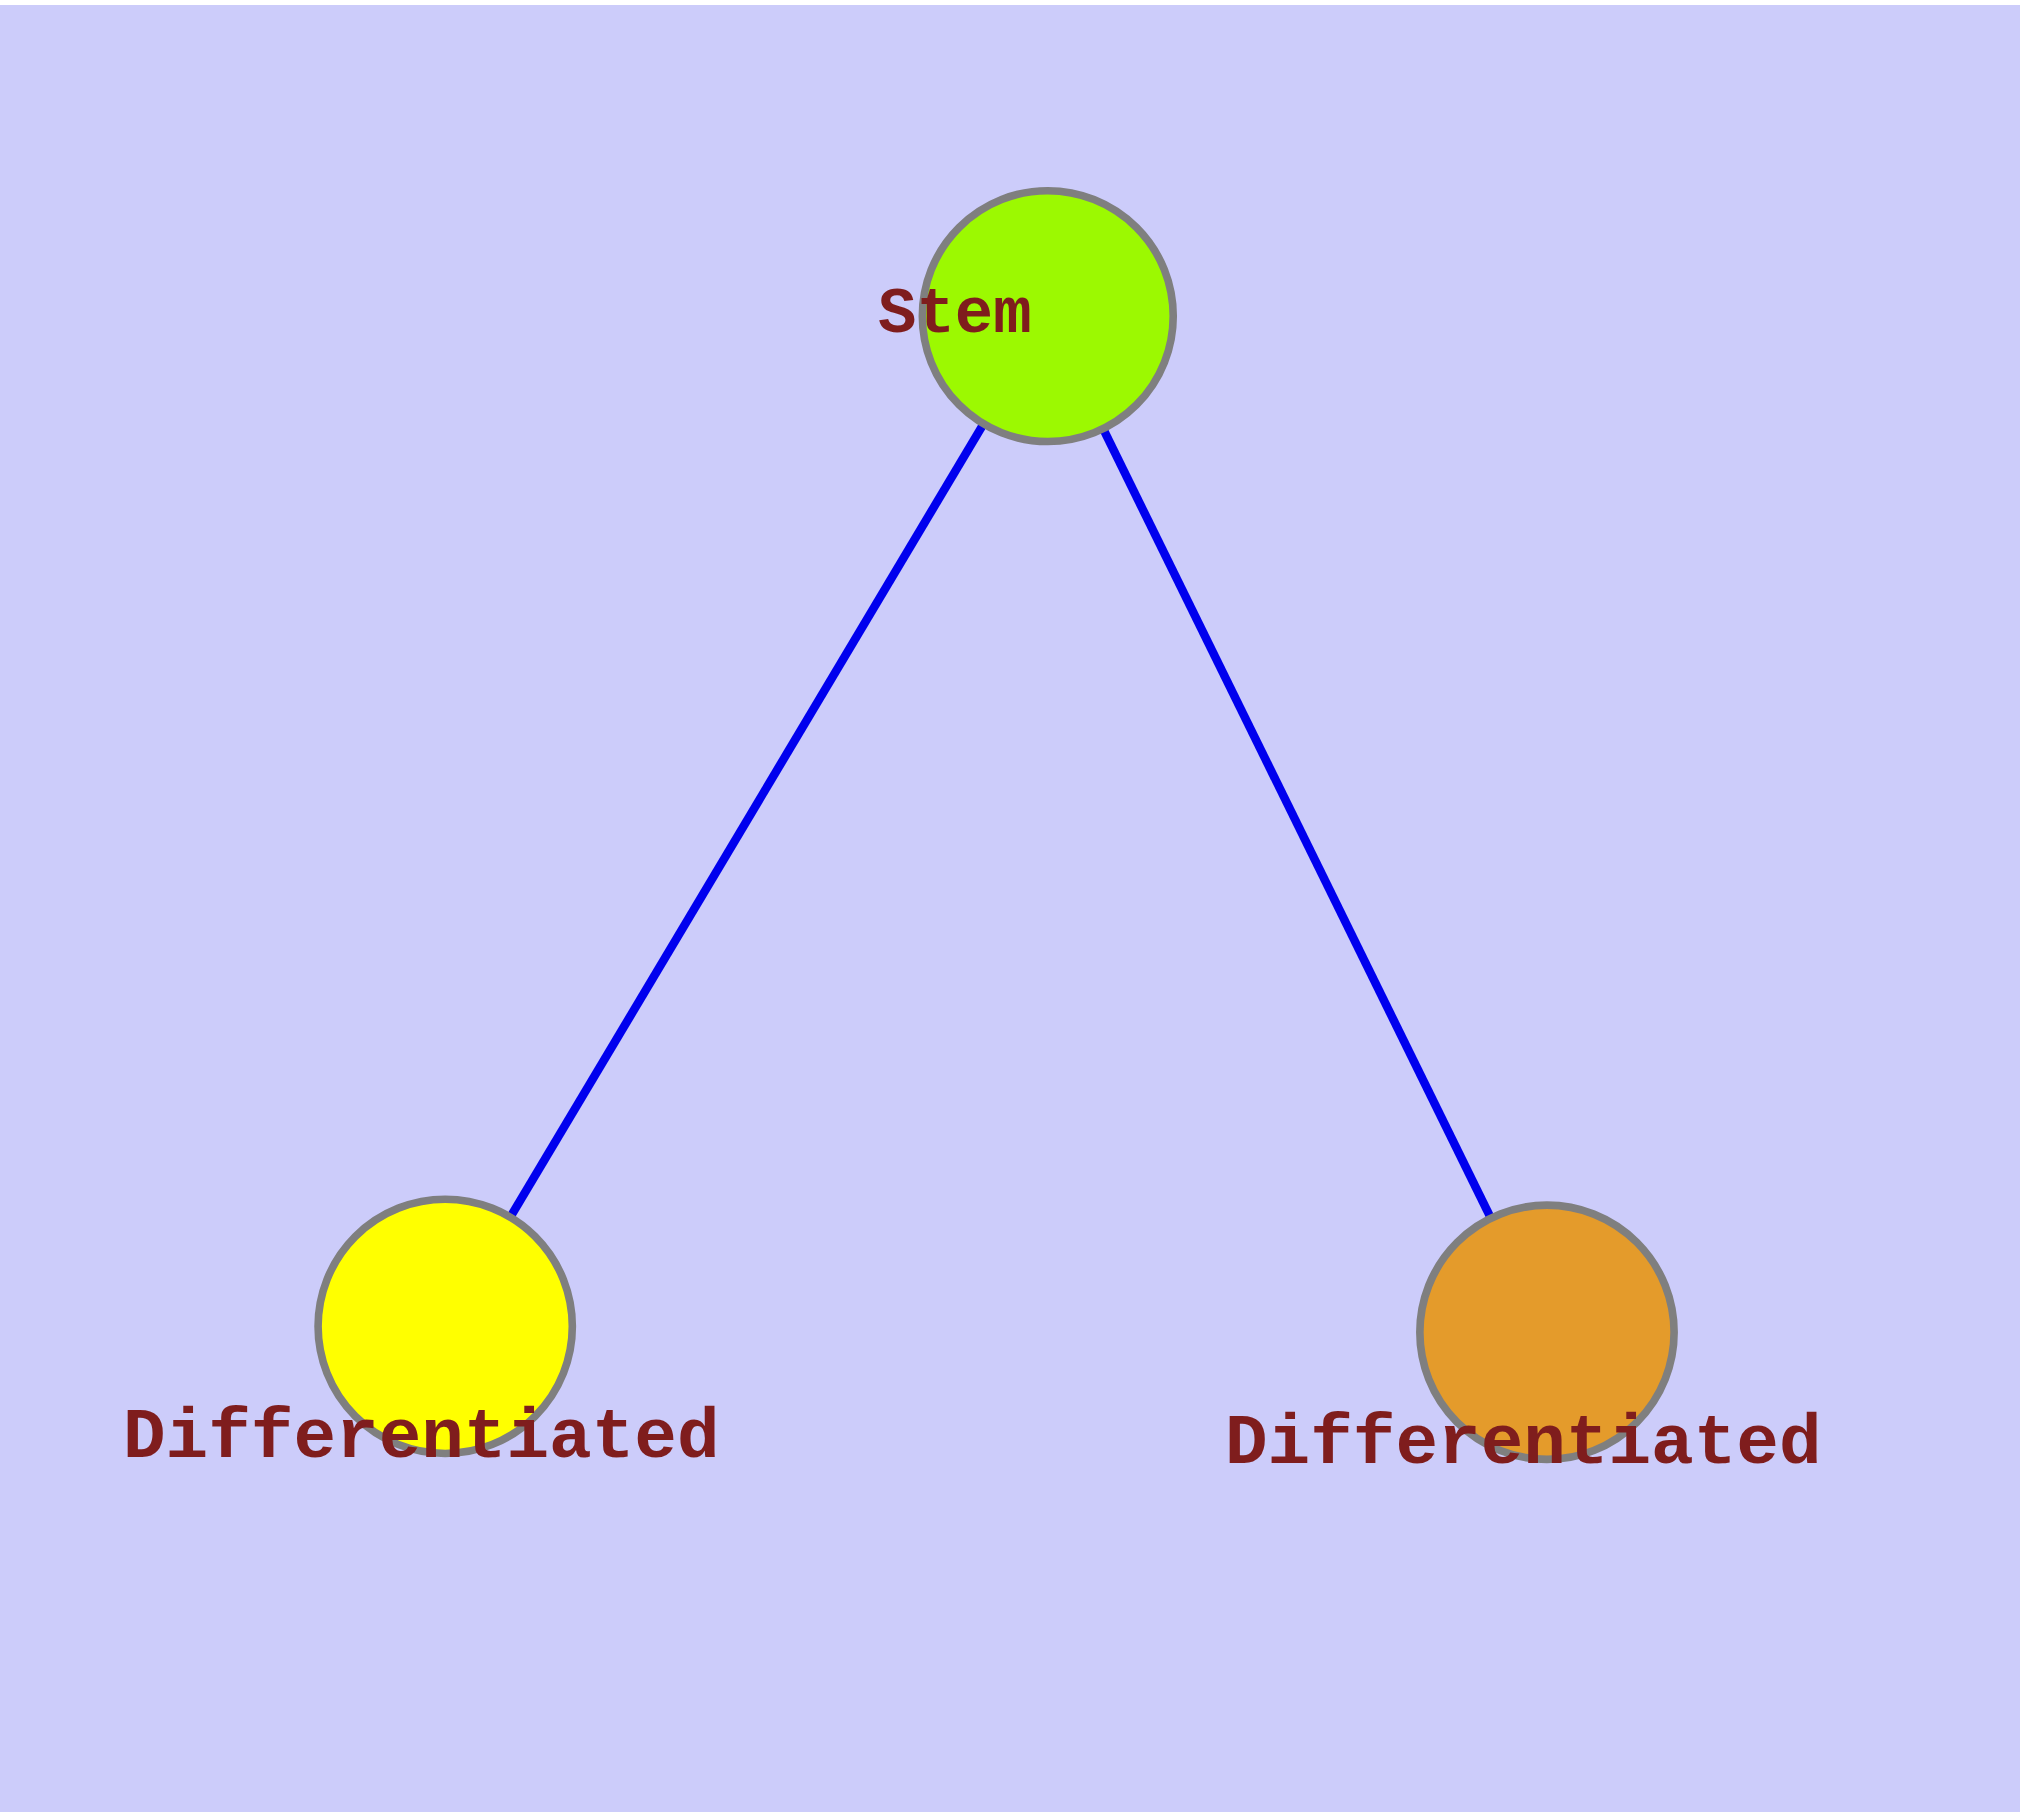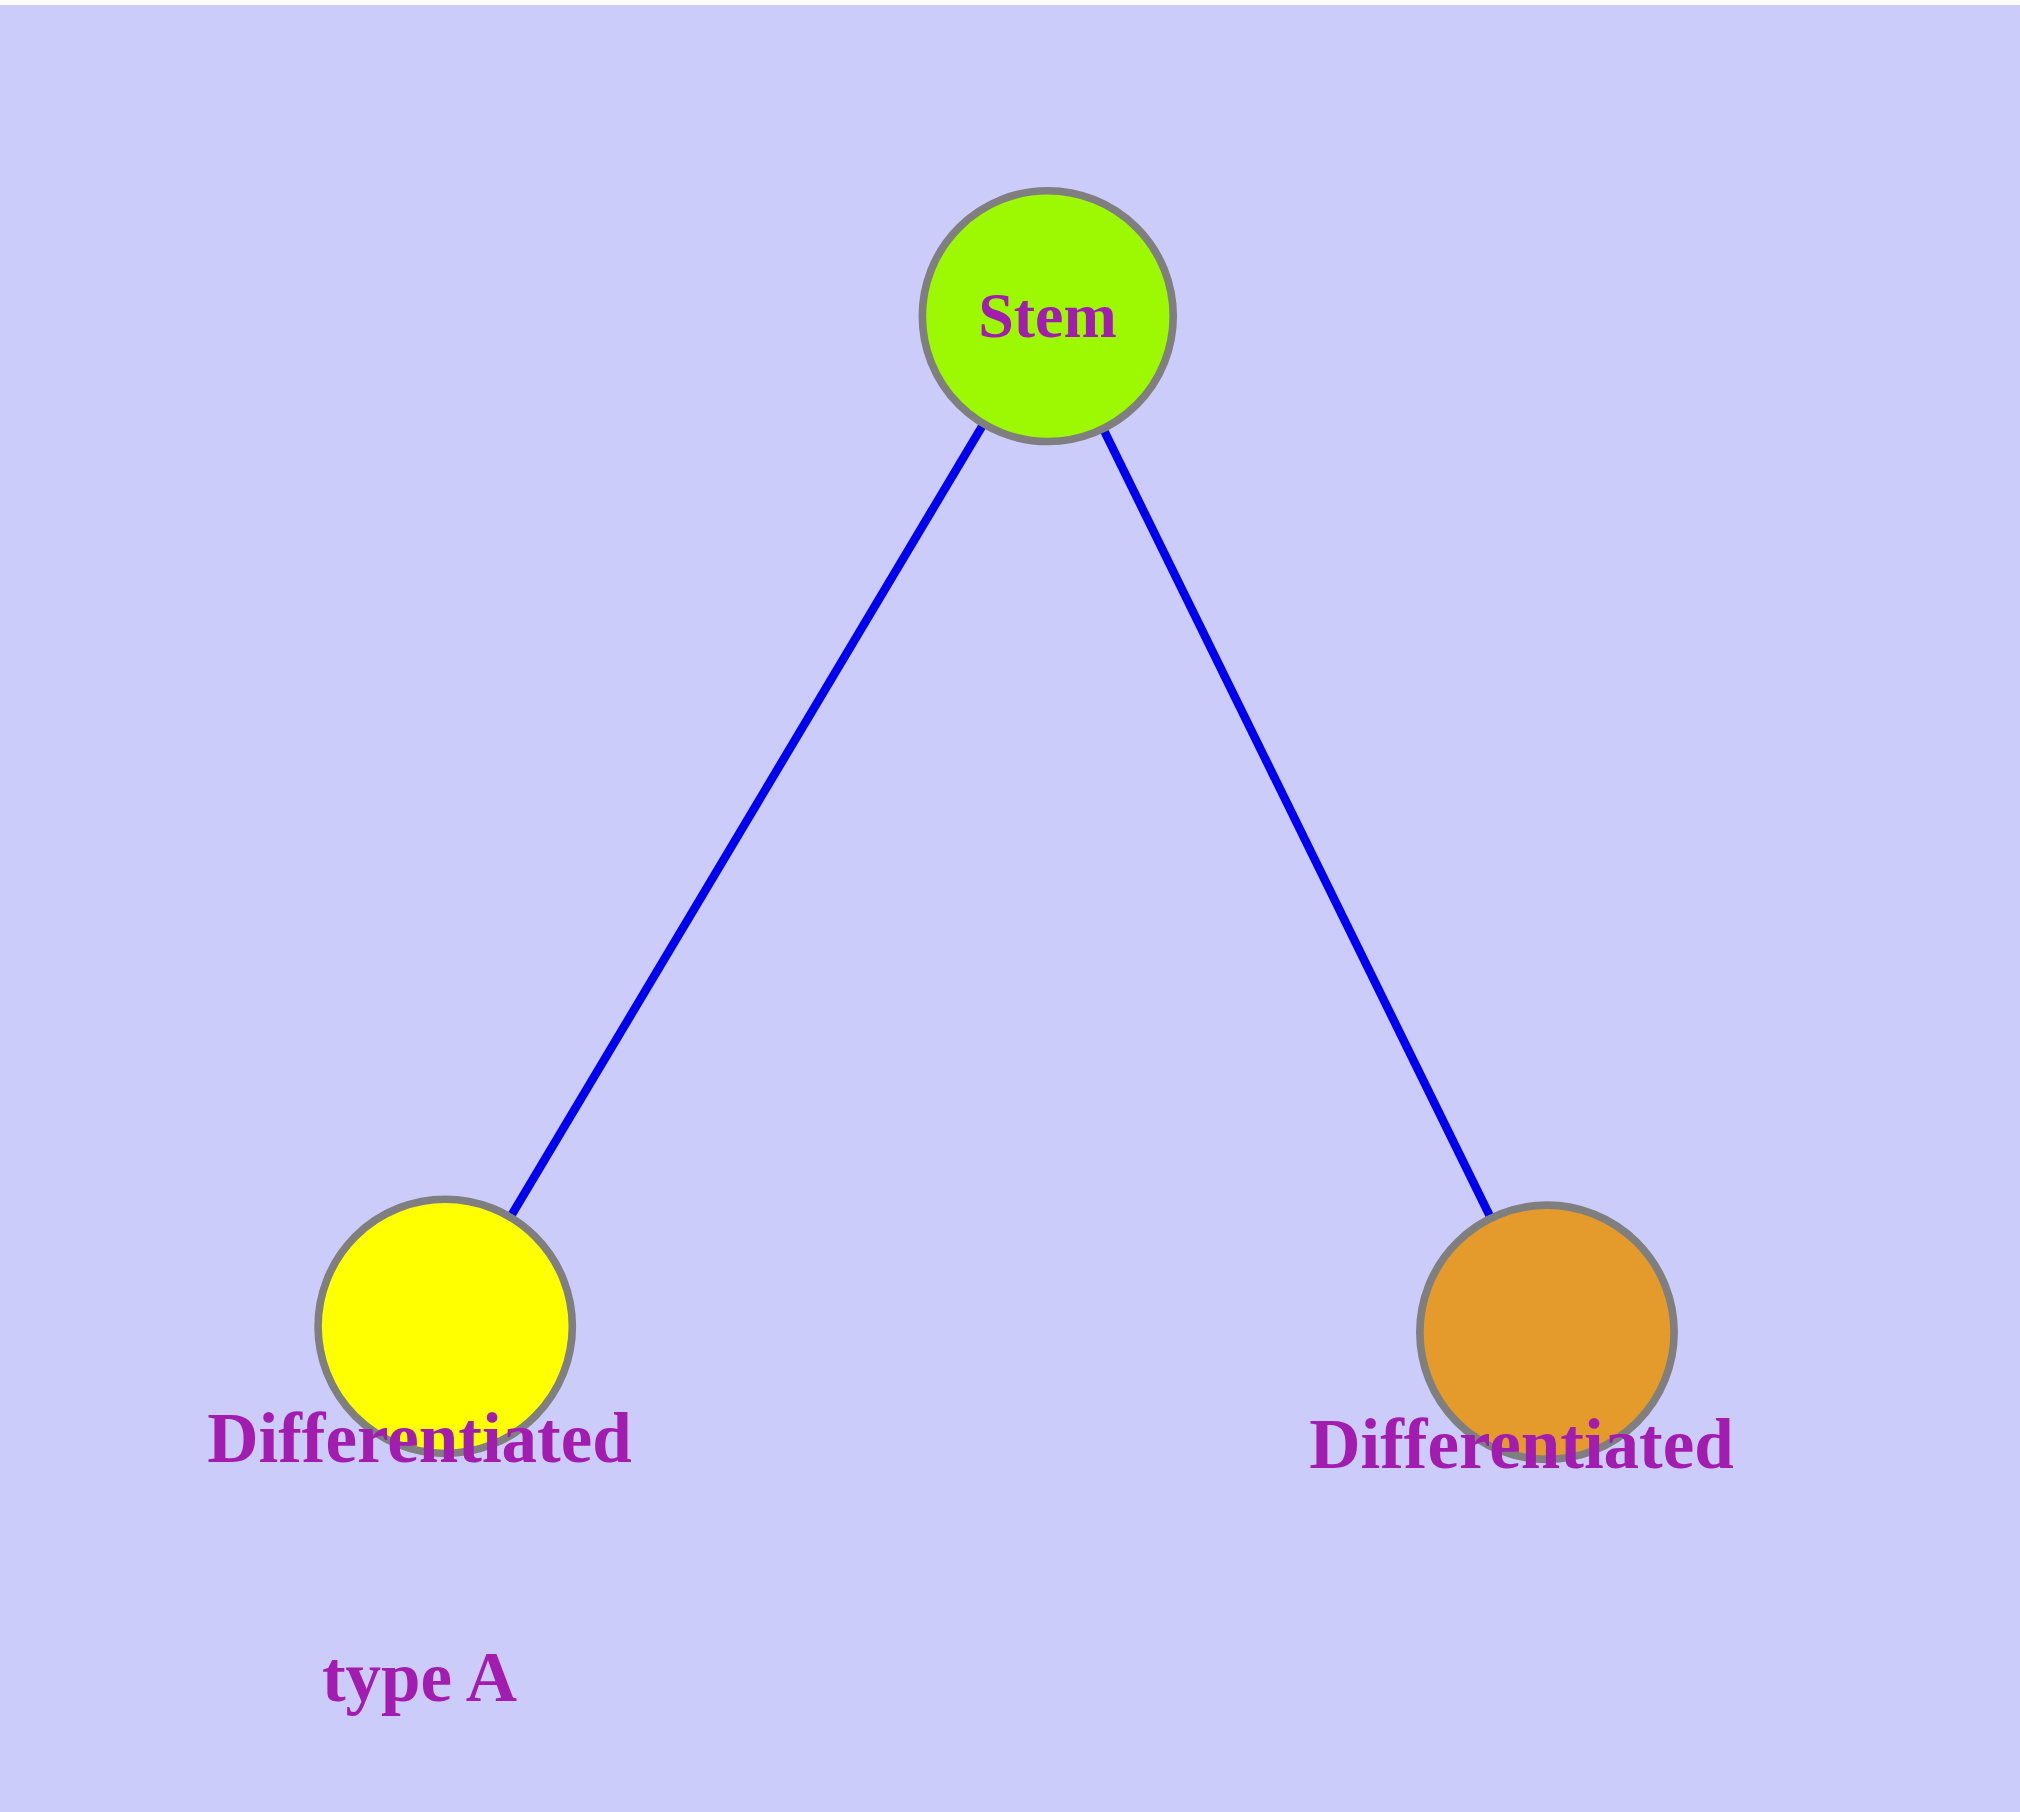--- a/index.html
+++ b/index.html
@@ -19,24 +19,23 @@
   #graph-svg {
     position: absolute;
     left: 0;
     top: 0;
     width: 2021px;
     height: 1812px;
     display: block;
   }
   .node-label {
     position: absolute;
-    text-align: center;
-    font-family: Liberation Serif, serif;
+    font-family: Liberation Mono, monospace;
     font-weight: bold;
-    color: #a21caf;
+    color: #7f1d1d;
     white-space: pre;
     line-height: 1.12;
     pointer-events: none;
     user-select: none;
   }
   #label-stem {
     font-size: 64px;
     left: 878px;
     top: 280px;
     width: 339px;
@@ -78,21 +77,20 @@
       <circle cx="525" cy="1565" r="150" fill="#ffff00" stroke="#7f7f7f" stroke-width="9"></circle>
       <circle cx="1825" cy="1572" r="150" fill="#e49b2b" stroke="#7f7f7f" stroke-width="9"></circle>
       <circle cx="1236" cy="373" r="148" fill="#9cf901" stroke="#7f7f7f" stroke-width="9"></circle>
     </g>
   </svg>
 
   <div class="node-label" id="label-stem">Stem</div>
 
   <div class="node-label" id="label-diff-a">
     <div>Differentiated</div>
-    <div>type A</div>
   </div>
 
   <div class="node-label" id="label-diff-b">
     <div>Differentiated</div>
   </div>
 
 </div>
 
 
 </body></html>

